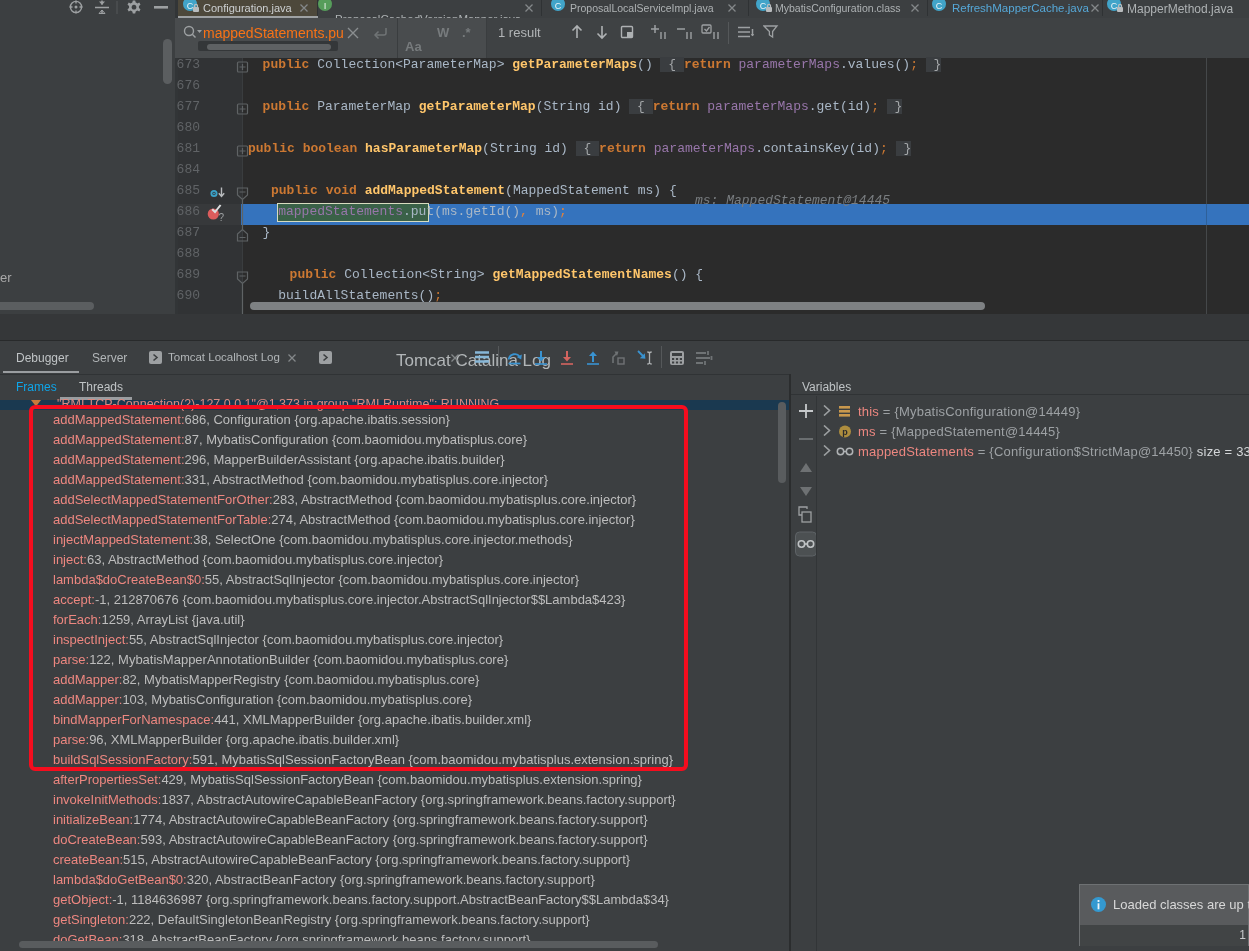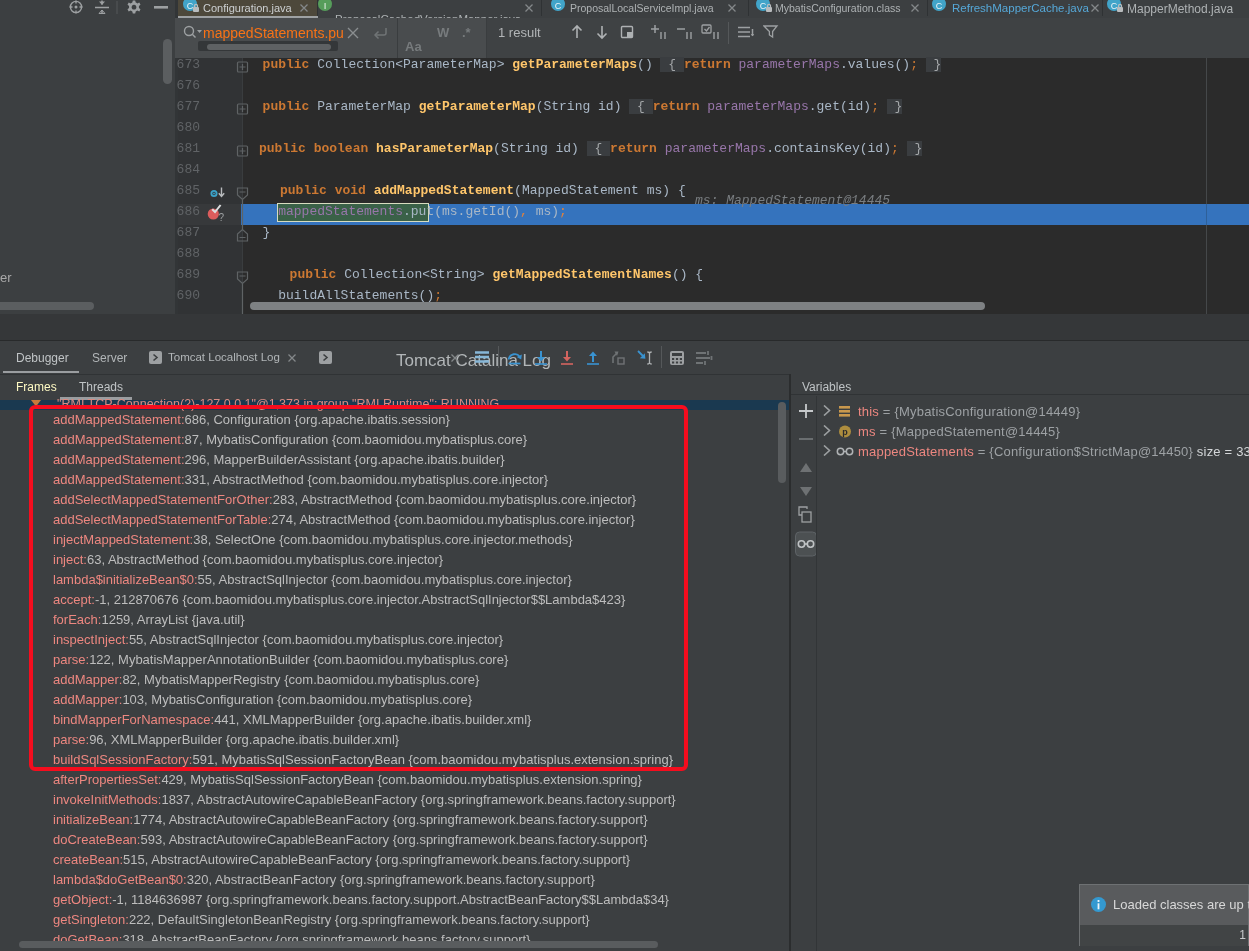--- a/index.html
+++ b/index.html
@@ -203,22 +203,22 @@
   <div class="abs ln" style="right:1049px;top:114px;">684</div>
   <div class="abs ln" style="right:1049px;top:135px;">685</div>
   <div class="abs ln" style="right:1049px;top:156px;">686</div>
   <div class="abs ln" style="right:1049px;top:177px;">687</div>
   <div class="abs ln" style="right:1049px;top:198px;">688</div>
   <div class="abs ln" style="right:1049px;top:219px;text-align:center;">689</div>
   <div class="abs ln" style="right:1049px;top:240px;">690</div>
 
   <div class="abs pl" style="left:84.6px;top:9px;white-space:pre;"><span class="kw">public</span> Collection&lt;ParameterMap&gt; <span class="mn">getParameterMaps</span>() <span class="fold"> { </span><span class="kw">return</span> <span class="fld">parameterMaps</span>.values()<span class="pc">;</span> <span class="fold"> }</span></div>
   <div class="abs pl" style="left:84.6px;top:51px;white-space:pre;"><span class="kw">public</span> ParameterMap <span class="mn">getParameterMap</span>(String id) <span class="fold"> { </span><span class="kw">return</span> <span class="fld">parameterMaps</span>.get(id)<span class="pc">;</span> <span class="fold"> }</span></div>
-  <div class="abs pl" style="left:81px;top:93px;white-space:pre;"><span class="kw">public</span> <span class="kw">boolean</span> <span class="mn">hasParameterMap</span>(String id) <span class="fold"> { </span><span class="kw">return</span> <span class="fld">parameterMaps</span>.containsKey(id)<span class="pc">;</span> <span class="fold"> }</span></div>
-  <div class="abs pl" style="left:102px;top:135px;white-space:pre;"><span class="kw">public</span> <span class="kw">void</span> <span class="mn">addMappedStatement</span>(MappedStatement ms) {</div>
+  <div class="abs pl" style="left:70px;top:93px;white-space:pre;"><span class="kw">public</span> <span class="kw">boolean</span> <span class="mn">hasParameterMap</span>(String id) <span class="fold"> { </span><span class="kw">return</span> <span class="fld">parameterMaps</span>.containsKey(id)<span class="pc">;</span> <span class="fold"> }</span></div>
+  <div class="abs pl" style="left:93px;top:135px;white-space:pre;"><span class="kw">public</span> <span class="kw">void</span> <span class="mn">addMappedStatement</span>(MappedStatement ms) {</div>
   <div class="abs hint" style="left:517px;top:145px;white-space:pre;">ms: MappedStatement@14445</div>
   <div class="abs" style="left:98.5px;top:155px;width:152.5px;height:19px;background:#3a6148;border:1px solid #d8dcc0;"></div>
   <div class="abs pl" style="left:100.2px;top:156px;white-space:pre;"><span class="fld">mappedStatements</span>.put(ms.getId()<span class="pc" style="color:#e0823c;">,</span> ms)<span class="pc" style="color:#e0823c;">;</span></div>
   <div class="abs pl" style="left:84.6px;top:177px;white-space:pre;">}</div>
   <div class="abs pl" style="left:84.6px;top:219px;white-space:pre;padding-left:27px;"><span class="kw">public</span> Collection&lt;String&gt; <span class="mn">getMappedStatementNames</span>() {</div>
   <div class="abs pl" style="left:100.2px;top:240px;white-space:pre;">buildAllStatements()<span class="pc">;</span></div>
 </div>
 
 <svg class="abs" style="left:209px;top:187px;" width="18" height="13" viewBox="0 0 18 13">
   <circle cx="5" cy="6.5" r="2.6" fill="none" stroke="#3ba3c9" stroke-width="1.9"></circle>
@@ -324,40 +324,40 @@
       <rect x="6.9" y="11.5" width="2.2" height="2"></rect>
       <rect x="10.8" y="11.5" width="2.2" height="2"></rect>
   </g>
 </svg>
 <svg class="abs" style="left:695px;top:350px;" width="18" height="16" viewBox="0 0 18 16">
   <path d="M1 3 h10 M1 8 h14 M1 13 h7" stroke="#6f7375" stroke-width="1.8"></path>
   <path d="M13 1 v4 M16.5 6 v4 M10 11 v4" stroke="#6f7375" stroke-width="1.8"></path>
 </svg>
 
 <div class="abs" style="left:0;top:374px;width:789px;height:1px;background:#303335;"></div>
-<div class="abs" style="left:16px;top:380px;font-size:12px;color:#fef9c3;">Frames</div>
+<div class="abs" style="left:16px;top:380px;font-size:12px;color:#0ea5e9;">Frames</div>
 <div class="abs" style="left:79px;top:380px;font-size:12px;color:#c0c4c6;">Threads</div>
 <div class="abs" style="left:60px;top:397.3px;width:72px;height:2.7px;background:#9a9da0;"></div>
 
 <div class="abs" style="left:0;top:399.5px;width:789px;height:10.5px;background:#1a3950;"></div>
 <svg class="abs" style="left:31px;top:400px;" width="10" height="6.5" viewBox="0 0 10 6.5">
     <path d="M0 0 h10 l-5 6.5 z" fill="#c8793a"></path>
   </svg>
 <div class="abs" style="left:57px;top:397px;font-size:12.5px;color:#d98c83;white-space:nowrap;">"RMI TCP-Connection(2)-127.0.0.1"@1,373 in group "RMI Runtime": RUNNING</div>
 
 <div class="abs" style="left:53px;top:409.5px;width:730px;height:532px;overflow:hidden;font-size:13px;" id="frames">
 <div class="frow"><span class="salmon">addMappedStatement:</span><span class="gray">686, Configuration {org.apache.ibatis.session}</span></div>
 <div class="frow"><span class="salmon">addMappedStatement:</span><span class="gray">87, MybatisConfiguration {com.baomidou.mybatisplus.core}</span></div>
 <div class="frow"><span class="salmon">addMappedStatement:</span><span class="gray">296, MapperBuilderAssistant {org.apache.ibatis.builder}</span></div>
 <div class="frow"><span class="salmon">addMappedStatement:</span><span class="gray">331, AbstractMethod {com.baomidou.mybatisplus.core.injector}</span></div>
 <div class="frow"><span class="salmon">addSelectMappedStatementForOther:</span><span class="gray">283, AbstractMethod {com.baomidou.mybatisplus.core.injector}</span></div>
 <div class="frow"><span class="salmon">addSelectMappedStatementForTable:</span><span class="gray">274, AbstractMethod {com.baomidou.mybatisplus.core.injector}</span></div>
 <div class="frow"><span class="salmon">injectMappedStatement:</span><span class="gray">38, SelectOne {com.baomidou.mybatisplus.core.injector.methods}</span></div>
 <div class="frow"><span class="salmon">inject:</span><span class="gray">63, AbstractMethod {com.baomidou.mybatisplus.core.injector}</span></div>
-<div class="frow"><span class="salmon">lambda$initializeBean$0:</span><span class="gray">55, AbstractSqlInjector {com.baomidou.mybatisplus.core.injector}</span></div>
+<div class="frow"><span class="salmon">lambda$doCreateBean$0:</span><span class="gray">55, AbstractSqlInjector {com.baomidou.mybatisplus.core.injector}</span></div>
 <div class="frow"><span class="salmon">accept:</span><span class="gray">-1, 212870676 {com.baomidou.mybatisplus.core.injector.AbstractSqlInjector$$Lambda$423}</span></div>
 <div class="frow"><span class="salmon">forEach:</span><span class="gray">1259, ArrayList {java.util}</span></div>
 <div class="frow"><span class="salmon">inspectInject:</span><span class="gray">55, AbstractSqlInjector {com.baomidou.mybatisplus.core.injector}</span></div>
 <div class="frow"><span class="salmon">parse:</span><span class="gray">122, MybatisMapperAnnotationBuilder {com.baomidou.mybatisplus.core}</span></div>
 <div class="frow"><span class="salmon">addMapper:</span><span class="gray">82, MybatisMapperRegistry {com.baomidou.mybatisplus.core}</span></div>
 <div class="frow"><span class="salmon">addMapper:</span><span class="gray">103, MybatisConfiguration {com.baomidou.mybatisplus.core}</span></div>
 <div class="frow"><span class="salmon">bindMapperForNamespace:</span><span class="gray">441, XMLMapperBuilder {org.apache.ibatis.builder.xml}</span></div>
 <div class="frow"><span class="salmon">parse:</span><span class="gray">96, XMLMapperBuilder {org.apache.ibatis.builder.xml}</span></div>
 <div class="frow"><span class="salmon">buildSqlSessionFactory:</span><span class="gray">591, MybatisSqlSessionFactoryBean {com.baomidou.mybatisplus.extension.spring}</span></div>
 <div class="frow"><span class="salmon">afterPropertiesSet:</span><span class="gray">429, MybatisSqlSessionFactoryBean {com.baomidou.mybatisplus.extension.spring}</span></div>

